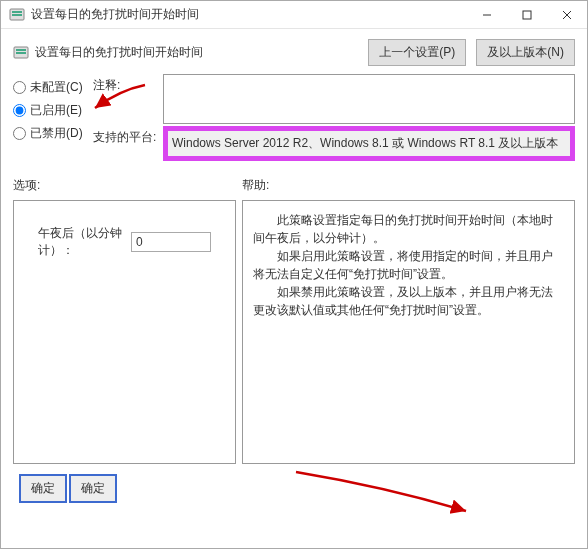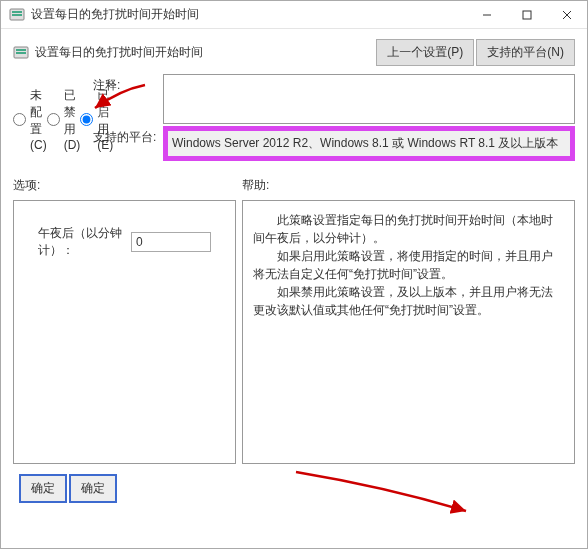--- a/index.html
+++ b/index.html
@@ -5,23 +5,23 @@
 *{box-sizing:border-box;margin:0;padding:0;font-family:"Microsoft YaHei","Segoe UI",sans-serif;font-size:12px;color:#333}
 body{background:#fff;width:588px;height:549px;overflow:hidden;border:1px solid #aaa}
 .titlebar{height:28px;display:flex;align-items:center;padding:0 0 0 8px;border-bottom:1px solid #e5e5e5;background:#fff}
 .titlebar .icon{width:16px;height:16px;margin-right:6px}
 .titlebar .title{flex:1}
 .winbtns{display:flex;height:100%}
 .winbtn{width:40px;height:100%;display:flex;align-items:center;justify-content:center;color:#555}
 .header{display:flex;align-items:center;padding:10px 12px 6px 12px}
 .header .icon{width:16px;height:16px;margin-right:6px}
 .header .spacer{flex:1}
-.btn{background:#e1e1e1;border:1px solid #adadad;padding:4px 10px;margin-left:2px;cursor:pointer;min-width:78px;text-align:center}
+.btn{background:#e1e1e1;border:1px solid #adadad;padding:4px 10px;margin-left:10px;cursor:pointer;min-width:78px;text-align:center}
 .config-row{display:flex;padding:0 12px 8px 12px}
-.radios{width:80px;display:flex;flex-direction:row;padding-top:4px}
+.radios{width:80px;display:flex;flex-direction:column;padding-top:4px}
 .radio{display:flex;align-items:center;margin:3px 0;cursor:pointer}
 .radio input{margin-right:4px}
 .fields{flex:1}
 .field-row{display:flex;margin:2px 0}
 .field-label{width:70px;text-align:left;padding-right:6px;padding-top:3px}
 .field-box{flex:1;border:1px solid #999;background:#fff;padding:4px;min-height:50px}
 .platform-box{flex:1;border:5px solid #d946ef;background:#f0f0f0;padding:4px;min-height:30px}
 .arrow1{position:absolute;left:90px;top:80px;pointer-events:none}
 .arrow2{position:absolute;left:286px;top:467px;pointer-events:none}
 .mid-labels{display:flex;padding:6px 12px}
@@ -70,36 +70,36 @@
   <span class="icon">
     <svg viewBox="0 0 16 16">
         <rect x="1" y="2" width="14" height="11" rx="1" fill="#e0e0e0" stroke="#888"></rect>
         <rect x="3" y="4" width="10" height="2" fill="#4a8"></rect>
         <rect x="3" y="7" width="10" height="2" fill="#4a8"></rect>
       </svg>
   </span>
   <span>设置每日的免打扰时间开始时间</span>
   <span class="spacer"></span>
   <button class="btn">上一个设置(P)</button>
-  <button class="btn">支持的平台(N)</button>
+  <button class="btn">及以上版本(N)</button>
 </div>
 
 <div class="config-row" style="position:relative">
   <div class="radios">
     <label class="radio">
         <input type="radio" name="st" style="">
         <span>未配置(C)</span>
       </label>
     <label class="radio">
+        <input type="radio" name="st" checked="" style="">
+        <span>已启用(E)</span>
+      </label>
+    <label class="radio">
         <input type="radio" name="st" style="">
         <span>已禁用(D)</span>
-      </label>
-    <label class="radio">
-        <input type="radio" name="st" checked="" style="">
-        <span>已启用(E)</span>
       </label>
   </div>
   <div class="fields">
     <div class="field-row">
       <div class="field-label">注释:</div>
       <div class="field-box" contenteditable="true" style=""></div>
     </div>
     <div class="field-row">
       <div class="field-label">支持的平台:</div>
       <div class="platform-box">Windows Server 2012 R2、Windows 8.1 或 Windows RT 8.1 及以上版本</div>

